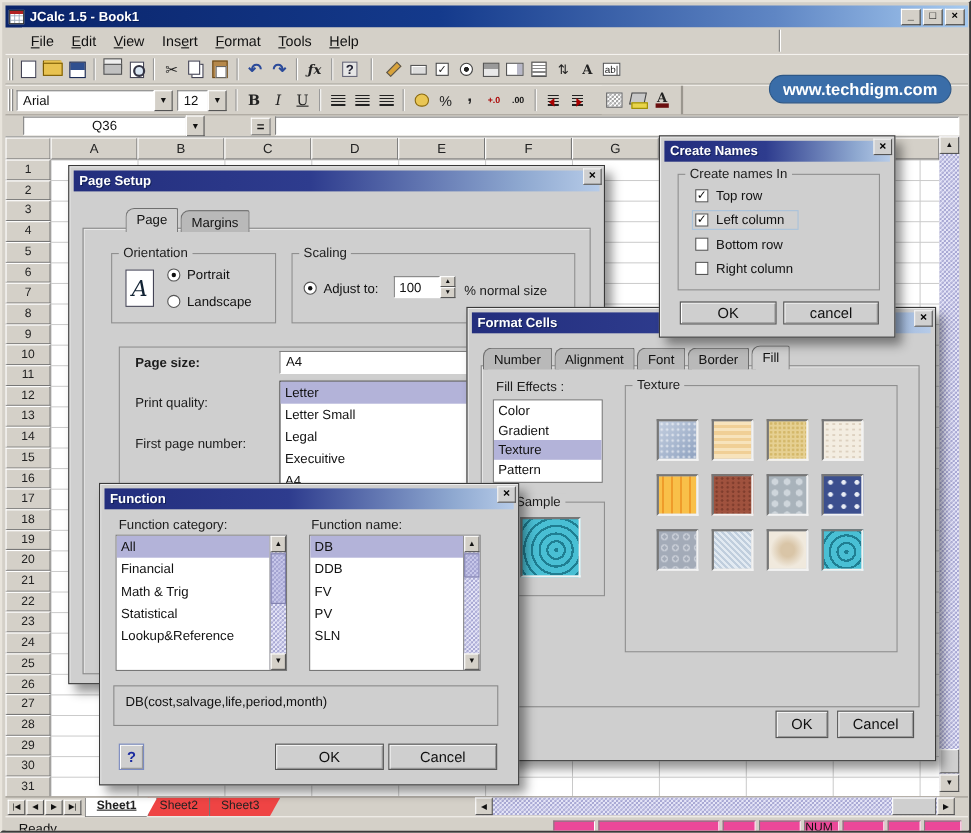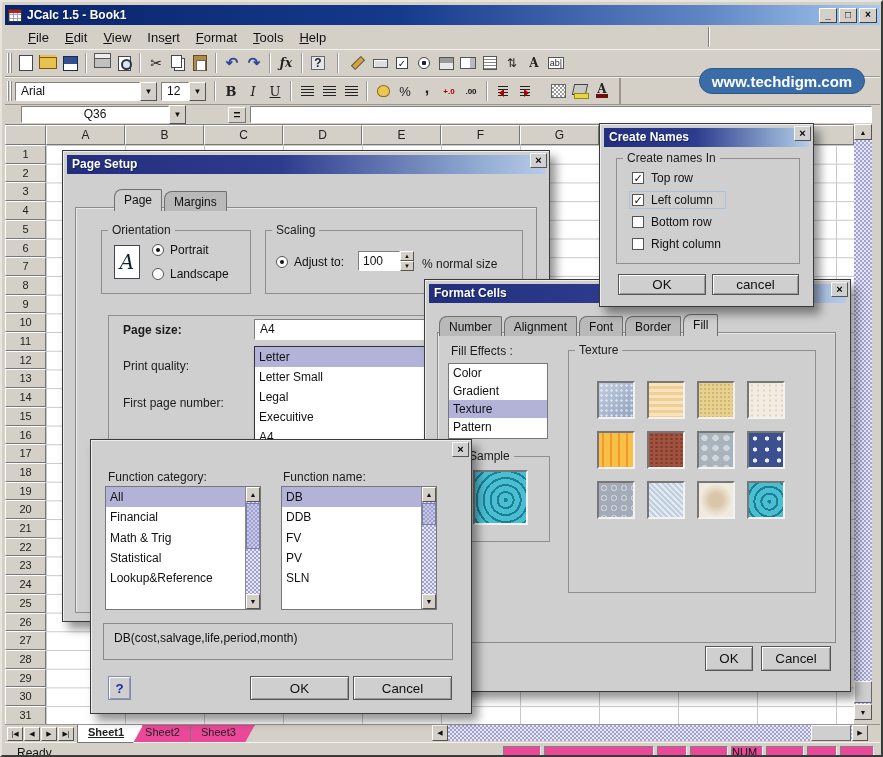--- a/index.html
+++ b/index.html
@@ -156,21 +156,21 @@
   .vscroll .up { position:absolute; top:0; left:0; right:0; height:16px; }
   .vscroll .down { position:absolute; bottom:0; left:0; right:0; height:16px; }
   .vthumb { position:absolute; left:0; right:0; bottom:17px; height:22px; background:#cfcfcf;
     border:1px solid; border-color:#fff #666 #666 #fff; }
   .tabbar { position:absolute; left:3px; top:722px; width:875px; height:18px; background:#d4d0c8;
     border-top:1px solid #9a968e; display:flex; align-items:stretch; }
   .navbtns { display:flex; align-items:center; padding:0 2px; }
   .navbtn { width:16px; height:14px; margin-right:1px; background:#d4d0c8; border:1px solid;
     border-color:#fff #555 #555 #fff; font-size:7px; text-align:center; line-height:12px; }
   .stabs { display:flex; }
-  .stab { height:18px; padding:1px 18px 0 10px; background:#ec4899; border:1px solid #777; border-top:none;
+  .stab { height:18px; padding:1px 18px 0 10px; background:#ef4444; border:1px solid #777; border-top:none;
     clip-path:polygon(0 0,100% 0,calc(100% - 10px) 100%,0 100%); margin-right:-9px; font-size:11px; color:#222; }
   .stab.active { background:#fff; font-weight:bold; position:relative; z-index:2; }
   .stab.active span { text-decoration:underline; }
   .hscroll { position:absolute; left:430px; top:723px; width:436px; height:16px; }
   .hscroll .left { position:absolute; left:0; top:0; bottom:0; width:16px; }
   .hscroll .right { position:absolute; right:0; top:0; bottom:0; width:16px; }
   .hthumb { position:absolute; right:17px; top:0; bottom:0; width:40px; background:#cfcfcf;
     border:1px solid; border-color:#fff #666 #666 #fff; }
   .statusbar { position:absolute; left:3px; top:740px; width:875px; height:20px; background:#d4d0c8;
     border-top:1px solid #f4f2ee; display:flex; align-items:center; }
@@ -685,20 +685,21 @@
       </div>
     <div class="gbox" id="fc-samplegroup">
       <span class="glabel">Sample</span>
     </div>
     <div class="sampleimg tex12"></div>
     <button class="mbtn" id="fc-ok">OK</button>
     <button class="mbtn" id="fc-cancel">Cancel</button>
   </div>
 
   <div class="dlg" id="dlg-function">
+    <div class="dtitle">Function</div>
     <div class="dclose">×</div>
     <span class="pslabel" id="fn-catlabel">Function category:</span>
     <span class="pslabel" id="fn-namelabel">Function name:</span>
     <div class="mlist" id="fn-catlist">
       <div class="fnitems">
 
       <div class="mitem selected">All</div>
           <div class="mitem">Financial</div>
           <div class="mitem">Math &amp; Trig</div>
           <div class="mitem">Statistical</div>

